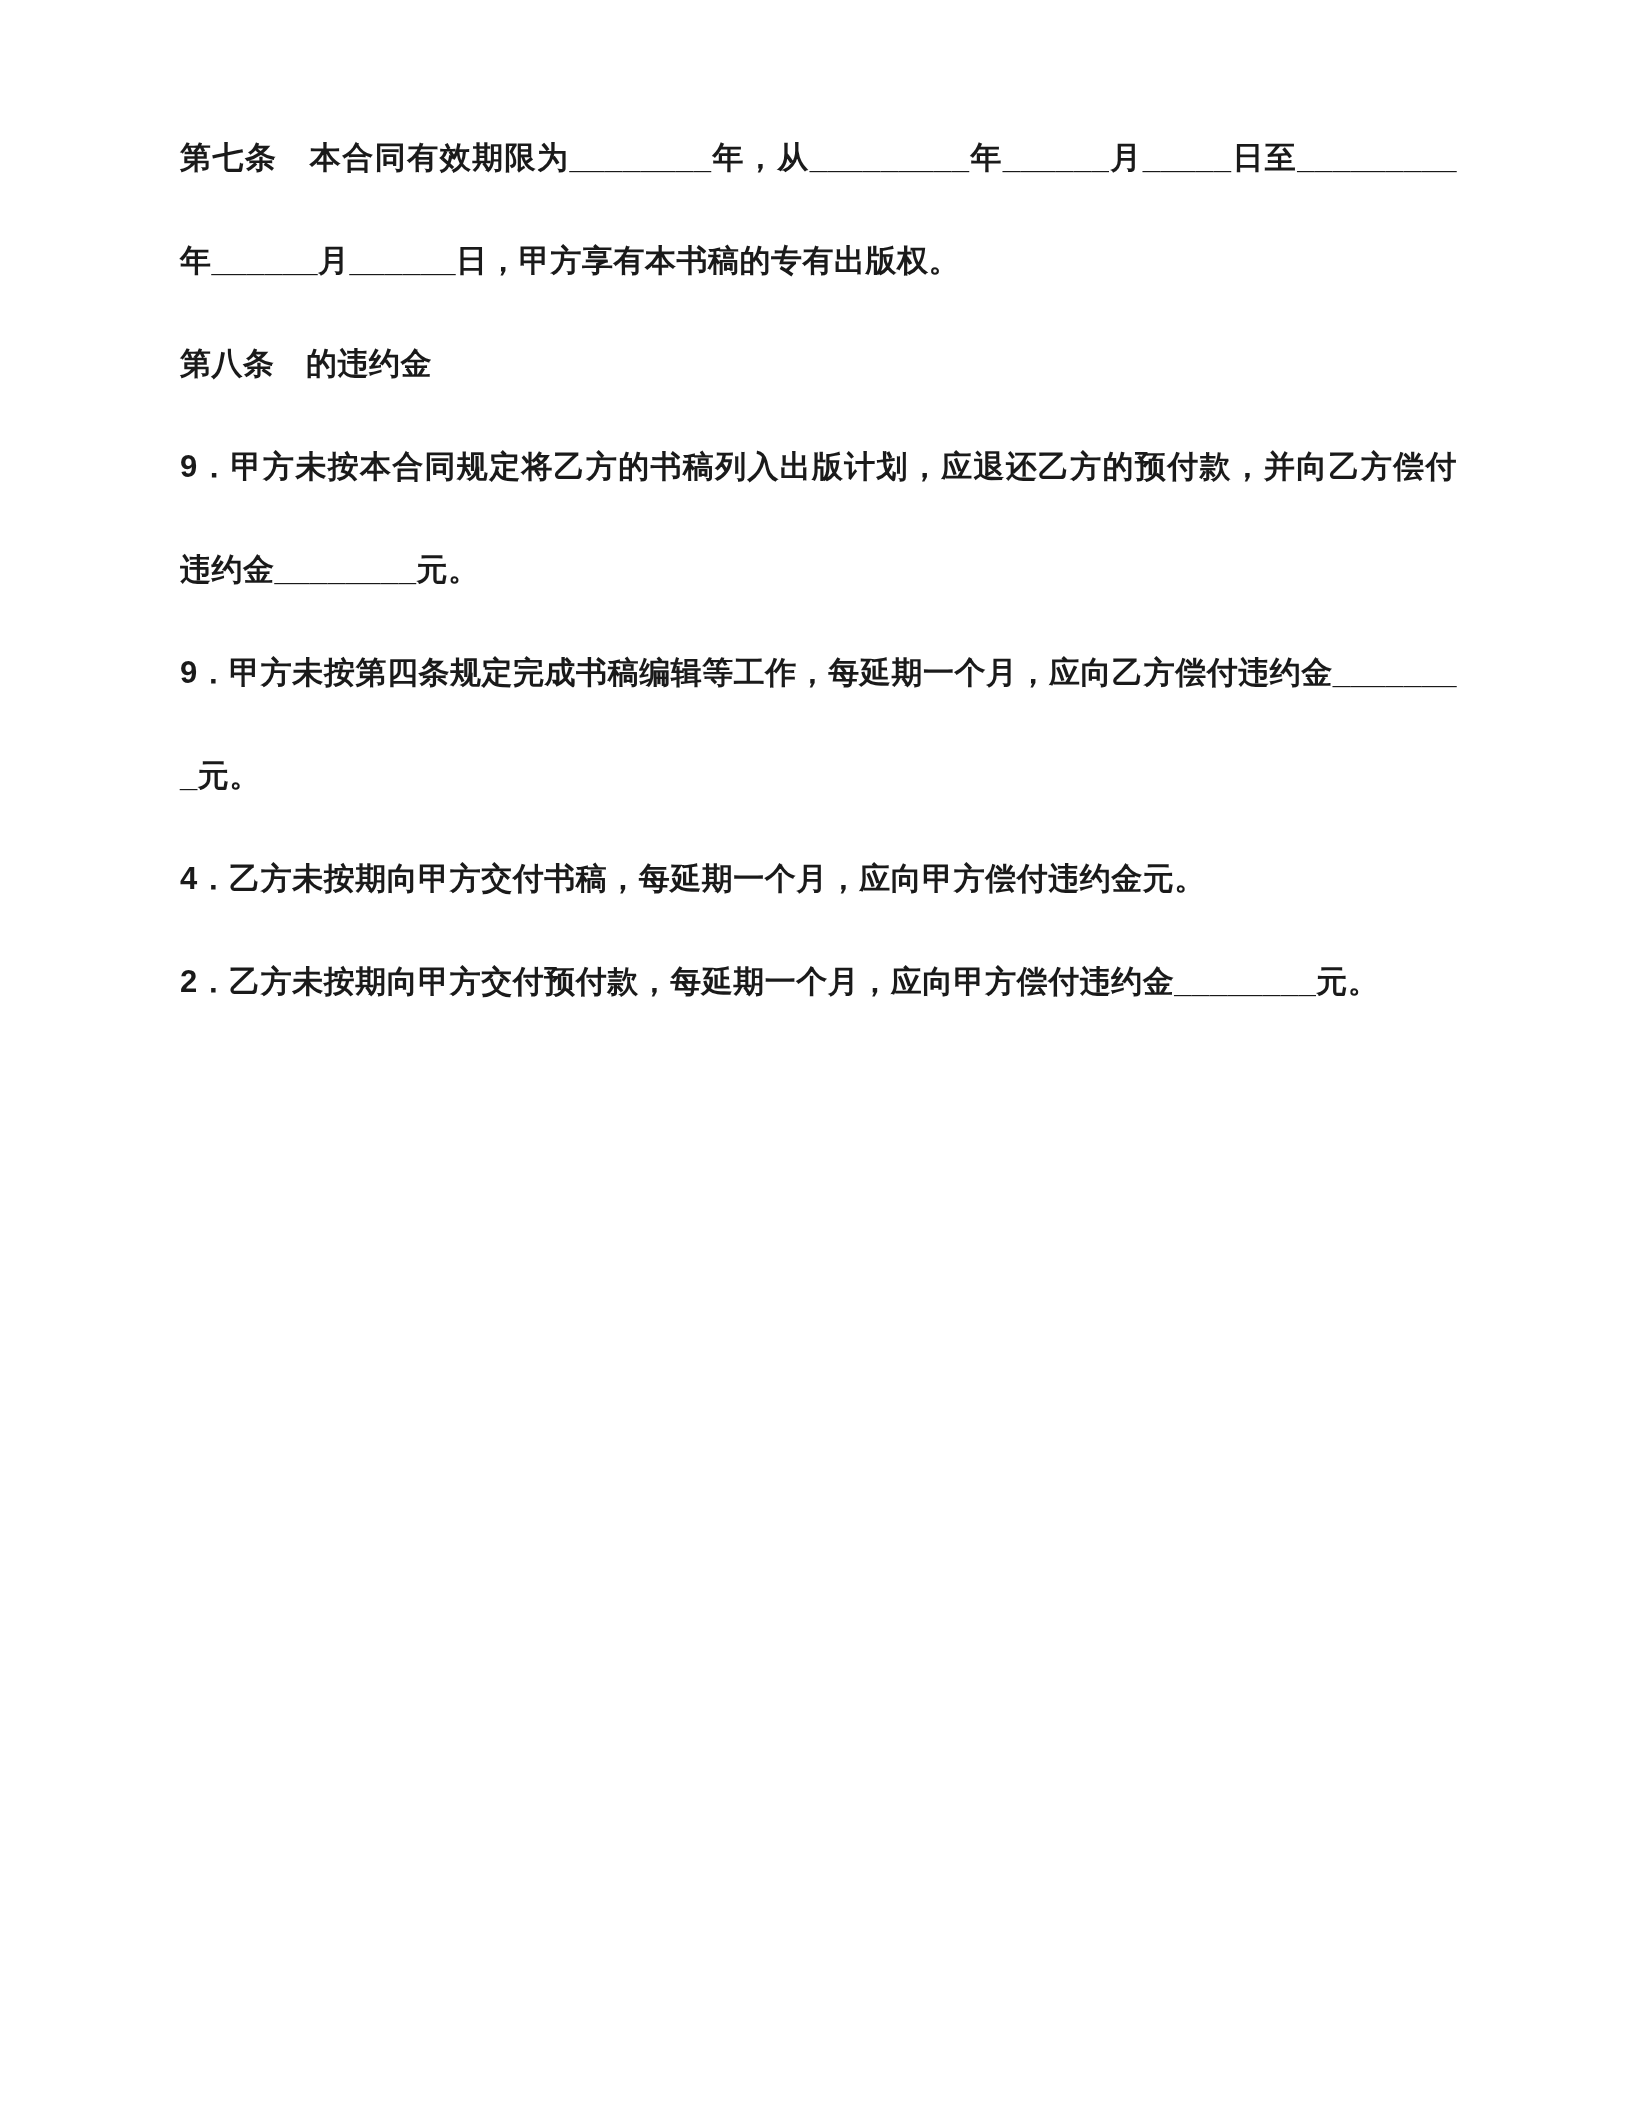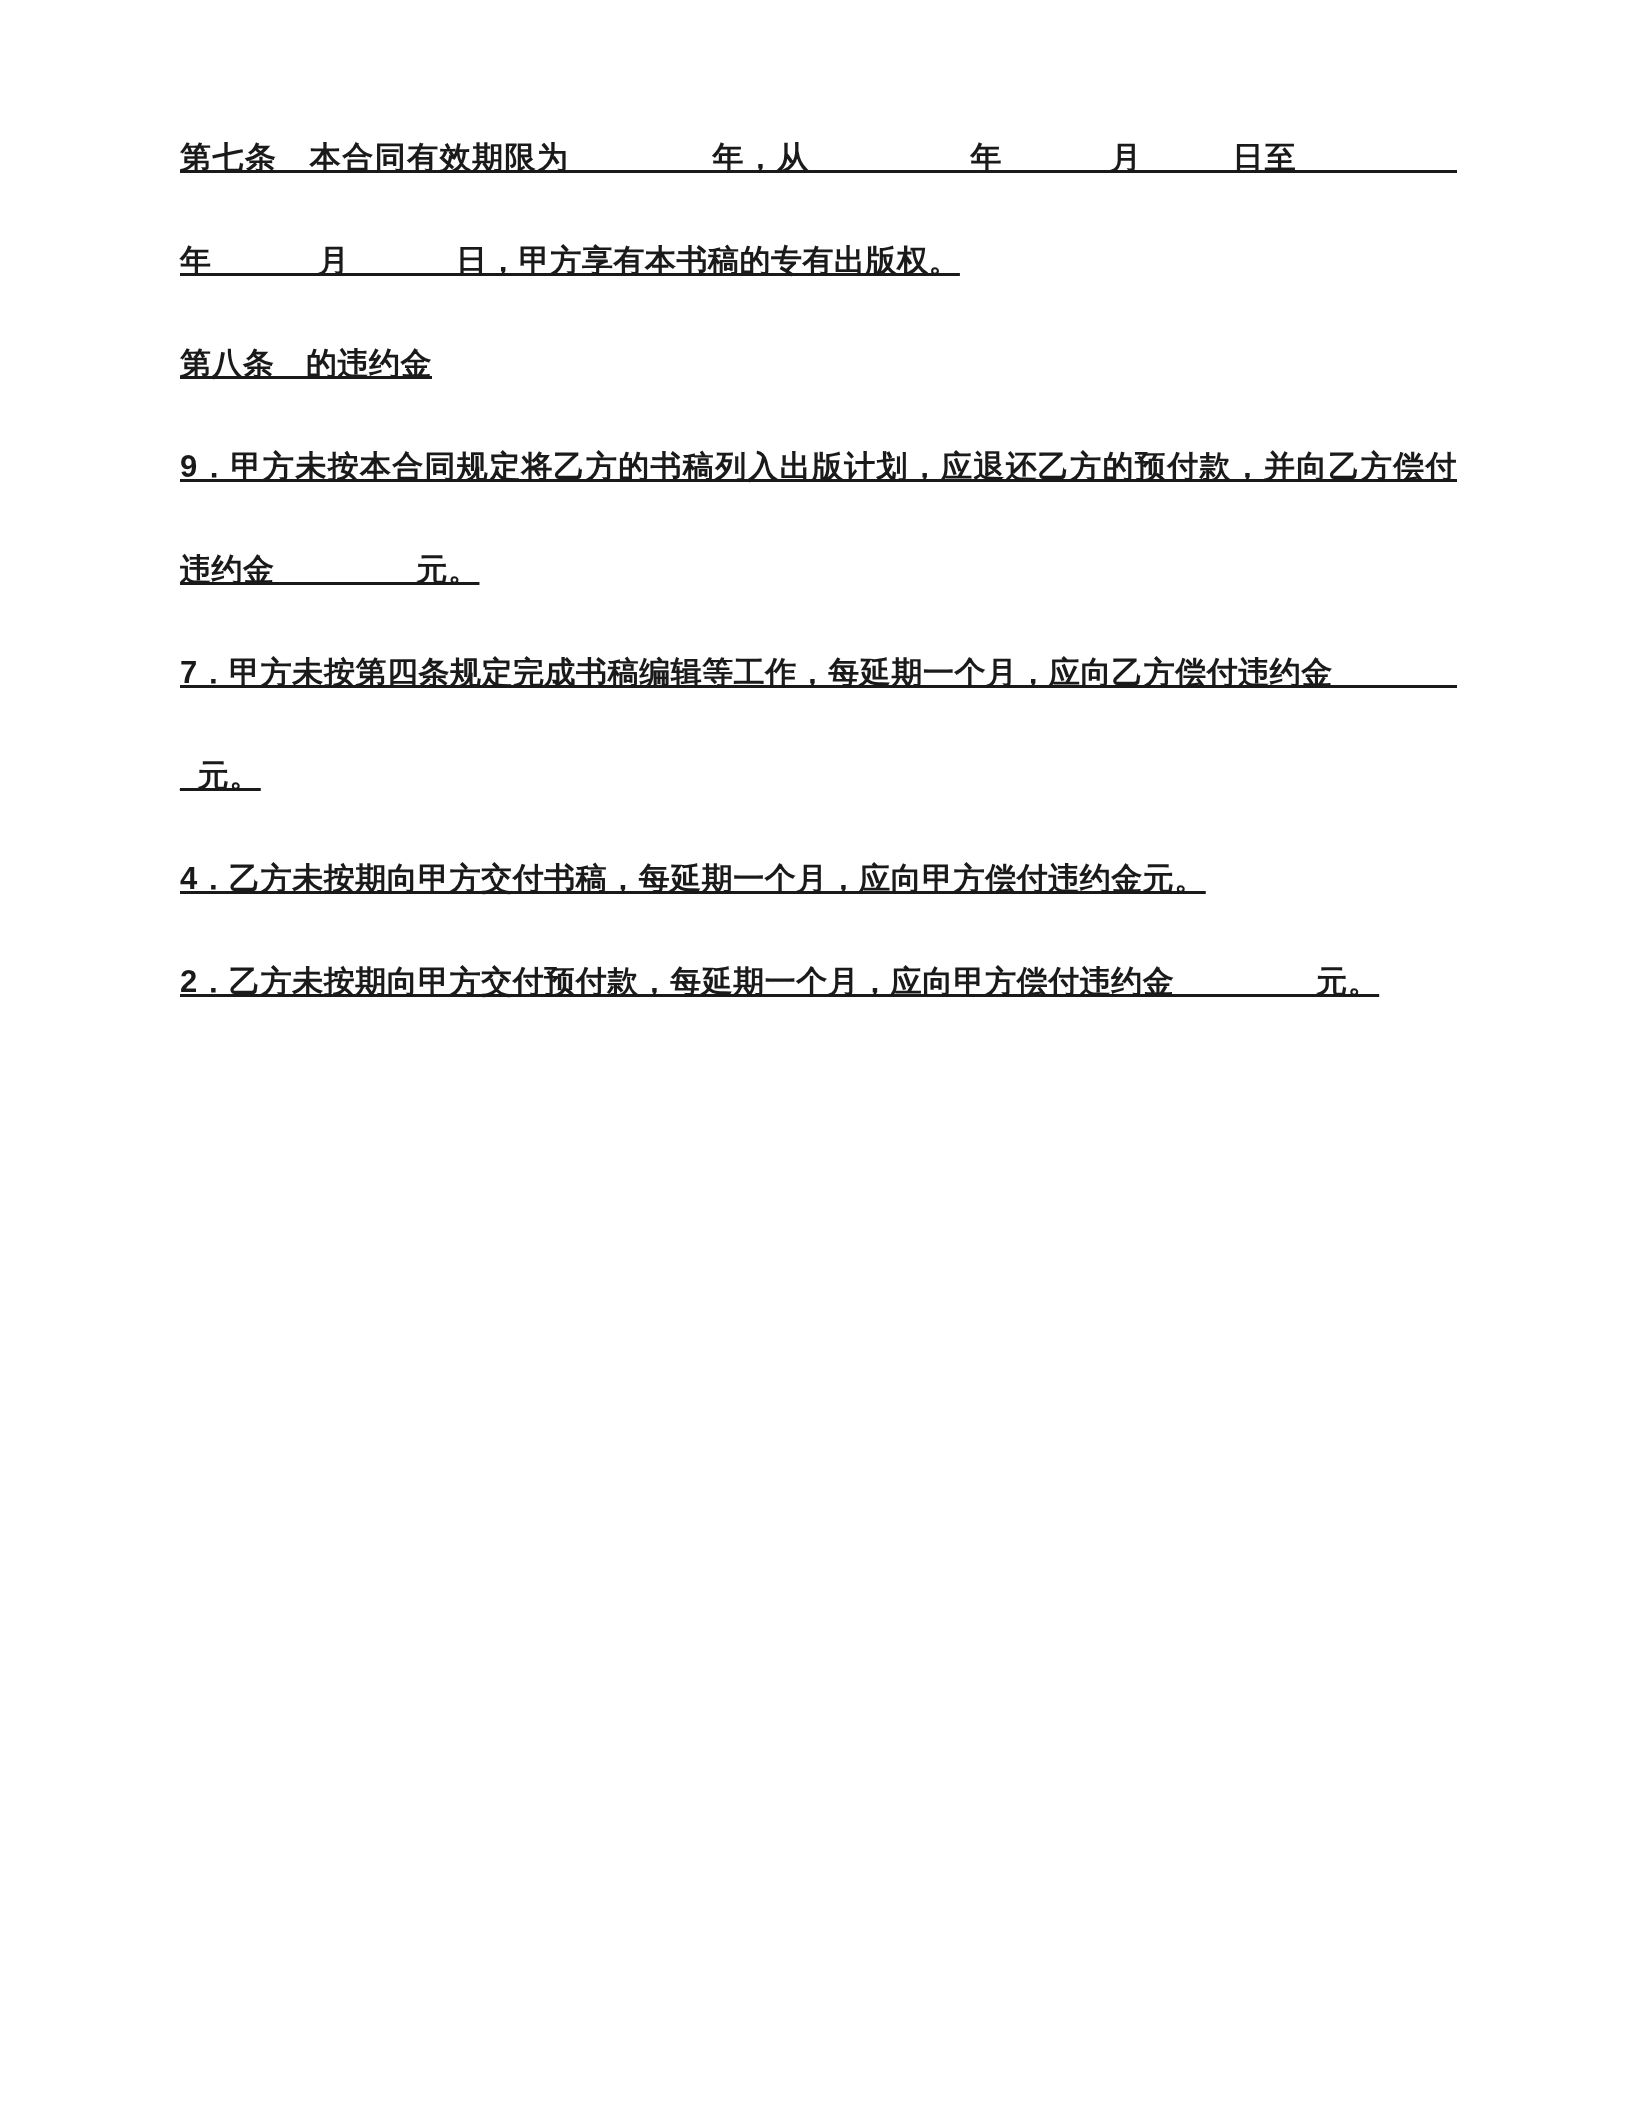--- a/index.html
+++ b/index.html
@@ -23,26 +23,25 @@
   }
   .para {
     margin: 0;
     font-size: 31px;
     font-weight: bold;
     line-height: 103px;
     text-align: justify;
     letter-spacing: 0.5px;
     word-break: break-all;
     color: #1a1a1a;
-    text-decoration: underline;
   }
 </style>
 </head>
 <body>
 
 <div class="page">
   <p class="para">第七条　本合同有效期限为________年，从_________年______月_____日至_________年______月______日，甲方享有本书稿的专有出版权。</p>
   <p class="para">第八条　的违约金</p>
   <p class="para">9．甲方未按本合同规定将乙方的书稿列入出版计划，应退还乙方的预付款，并向乙方偿付违约金________元。</p>
-  <p class="para">7．甲方未按第四条规定完成书稿编辑等工作，每延期一个月，应向乙方偿付违约金________元。</p>
+  <p class="para">9．甲方未按第四条规定完成书稿编辑等工作，每延期一个月，应向乙方偿付违约金________元。</p>
   <p class="para">4．乙方未按期向甲方交付书稿，每延期一个月，应向甲方偿付违约金元。</p>
   <p class="para">2．乙方未按期向甲方交付预付款，每延期一个月，应向甲方偿付违约金________元。</p>
 </div>
 
 </body></html>

